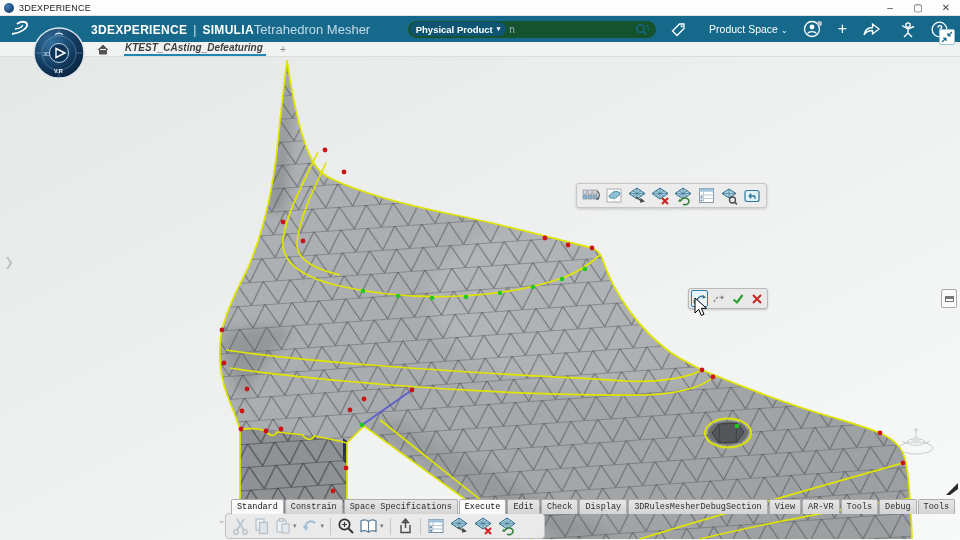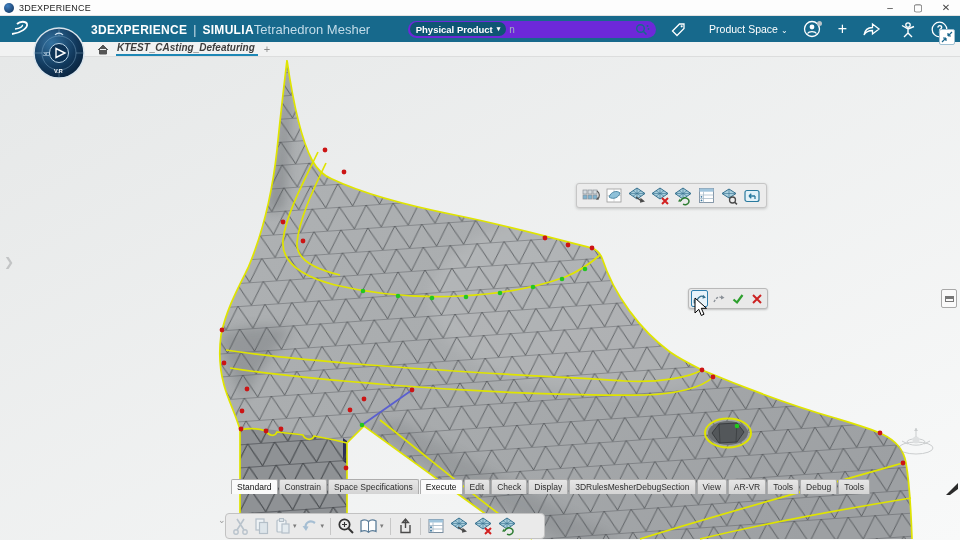--- a/index.html
+++ b/index.html
@@ -11,48 +11,48 @@
   .wincontrols { margin-left:auto; display:flex; }
   .wincontrols span { width:28px; text-align:center; font-size:10px; color:#444; cursor:default; }
   .appbar { height:26px; background:#17698c; display:flex; align-items:center; color:#fff; position:relative; }
   .brand { margin-left:91px; display:flex; align-items:baseline; white-space:nowrap; }
   .brand .b1 { font-size:12px; font-weight:bold; letter-spacing:.3px; }
   .brand .sep { margin:0 6px; font-size:12px; color:#cfe2ec; }
   .brand .b2 { font-size:12px; font-weight:bold; letter-spacing:.3px; }
   .brand .b3 { font-size:13px; color:#c3dce9; }
   .swoosh { position:absolute; left:8px; top:2px; }
   .compass { position:absolute; left:33px; top:11px; z-index:50; }
-  .searchpill { margin-left:38px; width:248px; height:17px; background:#6d28d9; border-radius:9px; display:flex; align-items:center; padding:1.5px; }
+  .searchpill { margin-left:38px; width:248px; height:17px; background:#14532d; border-radius:9px; display:flex; align-items:center; padding:1.5px; }
   .scopechip { background:#0e5574; color:#fff; font-size:9.5px; font-weight:bold; border-radius:8px; height:14px; display:flex; align-items:center; padding:0 6px; white-space:nowrap; }
   .scopechip .car { font-size:7px; margin-left:4px; }
   .searchtext { font-size:10px; color:#9fb4bf; margin-left:3px; flex:1; }
   .searchico { margin-right:5px; display:flex; }
   .tagico { margin-left:14px; display:flex; }
   .appbar-right { margin-left:auto; display:flex; align-items:center; gap:15px; margin-right:12px; }
   .collab { font-size:10.5px; color:#fff; white-space:nowrap; }
   .collab .car { font-size:8px; margin-left:3px; }
   .plusico { font-size:16px; font-weight:300; line-height:1; }
-  .tabbar { height:15px; background:#f1f2f2; display:flex; align-items:center; border-bottom:1px solid #dcdddd; position:relative; }
+  .tabbar { height:15px; background:#f1f2f2; display:flex; align-items:center; border-bottom:1px solid #dcdddd; position:relative;gap:8px; }
   .homeico { margin-left:97px; display:flex; }
   .modeltab { margin-left:7px; font-size:10px; font-weight:bold; font-style:italic; color:#3d3d3d; border-bottom:2px solid #1e87b5; padding:0 3px 0 1px; line-height:12px; }
   .newtab { margin-left:6px; color:#8a8a8a; font-size:11px; }
   .collapsebtn { position:absolute; right:5px; top:29px; width:16px; height:16px; background:#fff; border:1px solid #9fc0d2; border-radius:2px; display:flex; align-items:center; justify-content:center; z-index:60; }
   .viewport { position:relative; width:960px; height:483px; }
   .scene { position:absolute; left:0; top:0; }
   .ctxbar { position:absolute; left:576px; top:126px; height:25px; background:#ececec; border:1px solid #c6c6c6; border-radius:3px; box-shadow:0 1px 3px rgba(0,0,0,.18); display:flex; align-items:center; padding:0 3px; gap:1px; }
   .ctxbar .cbtn { width:22px; height:21px; display:flex; align-items:center; justify-content:center; border-radius:2px; }
   .okbar { position:absolute; left:688px; top:231px; height:21px; background:#e9e9e9; border:1px solid #b9b9b9; border-radius:3px; box-shadow:0 1px 2px rgba(0,0,0,.2); display:flex; align-items:center; padding:0 2px; gap:2px; }
   .okbar .obtn { width:17px; height:17px; display:flex; align-items:center; justify-content:center; border:1px solid transparent; border-radius:2px; }
   .okbar .obtn.pressed { border-color:#2f7fae; background:#e8f3fa; }
   .cursor1 { position:absolute; left:694px; top:240px; z-index:70; }
   .cursor2 { position:absolute; left:944px; top:424px; z-index:70; }
   .leftchev { position:absolute; left:4px; top:198px; color:#c2c4c5; font-size:12px; }
   .panelhandle { position:absolute; left:941px; top:232px; width:16px; height:19px; background:#fafafa; border:1px solid #a8a8a8; border-radius:2px; display:flex; align-items:center; justify-content:center; }
   .panelhandle div { width:9px; height:6px; border:1px solid #777; border-top:3px solid #777; }
-  .atabs { position:absolute; left:231px; top:422px; display:flex; align-items:flex-end; z-index:40; }
+  .atabs { position:absolute; left:231px; top:442px; display:flex; align-items:flex-end; z-index:40;font-family:Liberation Mono, monospace; }
   .atab { font-size:8.5px; color:#2e2e2e; background:linear-gradient(#e6e6e6,#d4d4d4); border:1px solid #adadad; border-bottom:none; border-radius:2px 2px 0 0; padding:2px 5px 2px 5px; margin-right:1px; white-space:nowrap; line-height:10px; }
   .atab.active { background:#fafafa; color:#111; }
   .toolpanel { position:absolute; left:225px; top:456px; width:320px; height:26px; background:#eaeaea; border:1px solid #c2c2c2; border-radius:4px; display:flex; align-items:center; padding:0 6px; gap:4px; z-index:39; }
   .toolpanel .tsep { width:1px; height:17px; background:#c7c7c7; margin:0 2px; }
   .toolpanel .tbtn { display:flex; align-items:center; justify-content:center; }
   .toolpanel .ddc { font-size:7px; color:#7b7b7b; margin-left:-2px; }
   .panelchev { position:absolute; left:218px; top:458px; color:#9a9a9a; font-size:9px; z-index:39; }
 </style>
 </head>
 <body>

